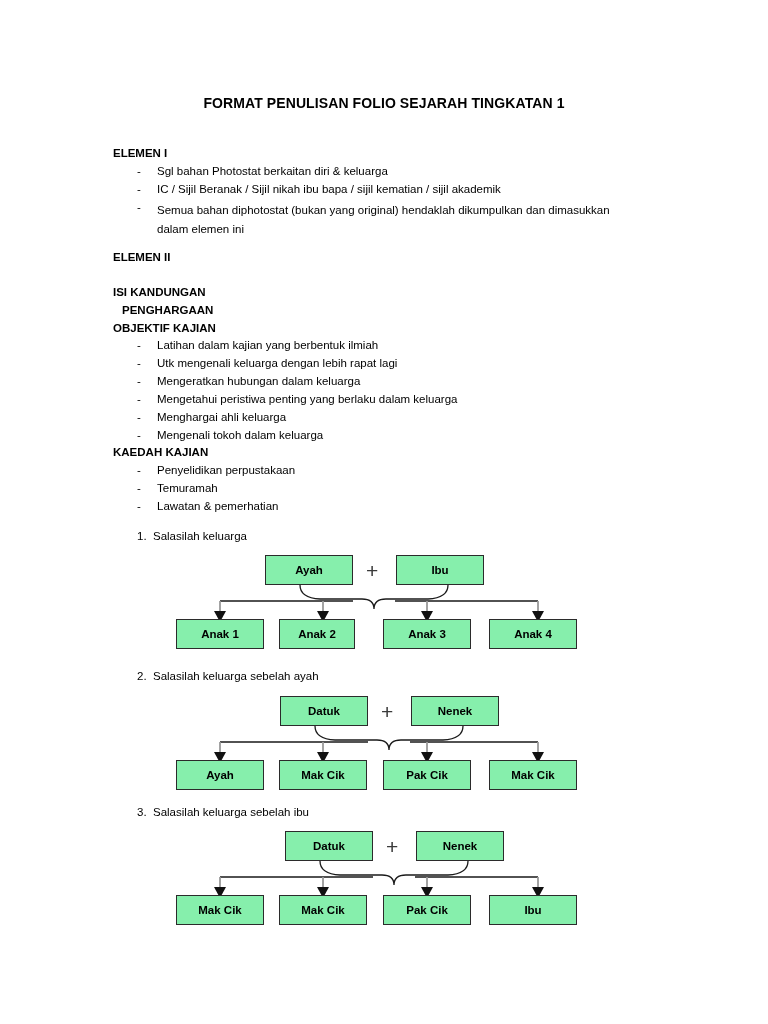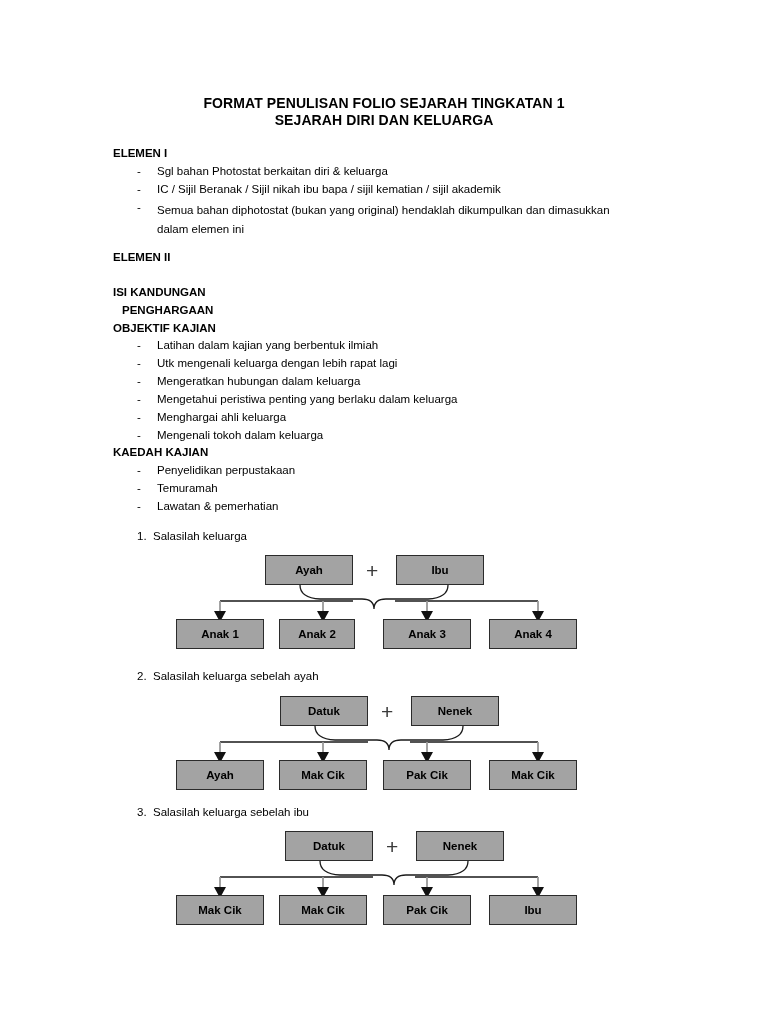--- a/index.html
+++ b/index.html
@@ -94,21 +94,21 @@
   .tree svg {
     position: absolute;
     left: 0;
     top: 0;
     overflow: visible;
   }
   .node {
     position: absolute;
     box-sizing: border-box;
     border: 1.3px solid #2b2b2b;
-    background: #a3a3a3;
+    background: #86efac;
     font-size: 11.5px;
     font-weight: bold;
     display: flex;
     align-items: center;
     justify-content: center;
     text-align: center;
   }
   .node-parent { height: 30px; }
   .node-child  { height: 30px; }
 
@@ -120,21 +120,20 @@
     color: #3a3a3a;
     font-family: "Liberation Sans", sans-serif;
   }
 </style>
 </head>
 <body>
 
 <div class="page">
 
   <div class="doc-title title-1">FORMAT PENULISAN FOLIO SEJARAH TINGKATAN 1</div>
-  <div class="doc-title title-2">SEJARAH DIRI DAN KELUARGA</div>
 
   <div class="section-head" style="top:147px;">ELEMEN I</div>
 
   <div class="dash-row" style="top:165px;">
     <span class="bullet">-</span>
     <span class="dtext">Sgl bahan Photostat berkaitan diri &amp; keluarga</span>
   </div>
   <div class="dash-row" style="top:183px;">
     <span class="bullet">-</span>
     <span class="dtext">IC / Sijil Beranak / Sijil nikah ibu bapa / sijil kematian / sijil akademik</span>

